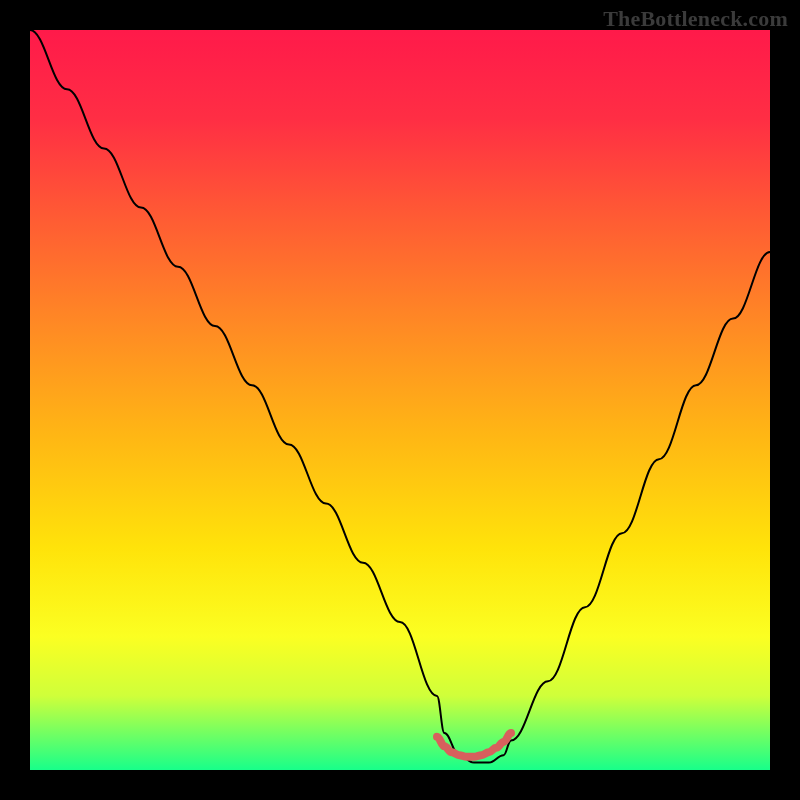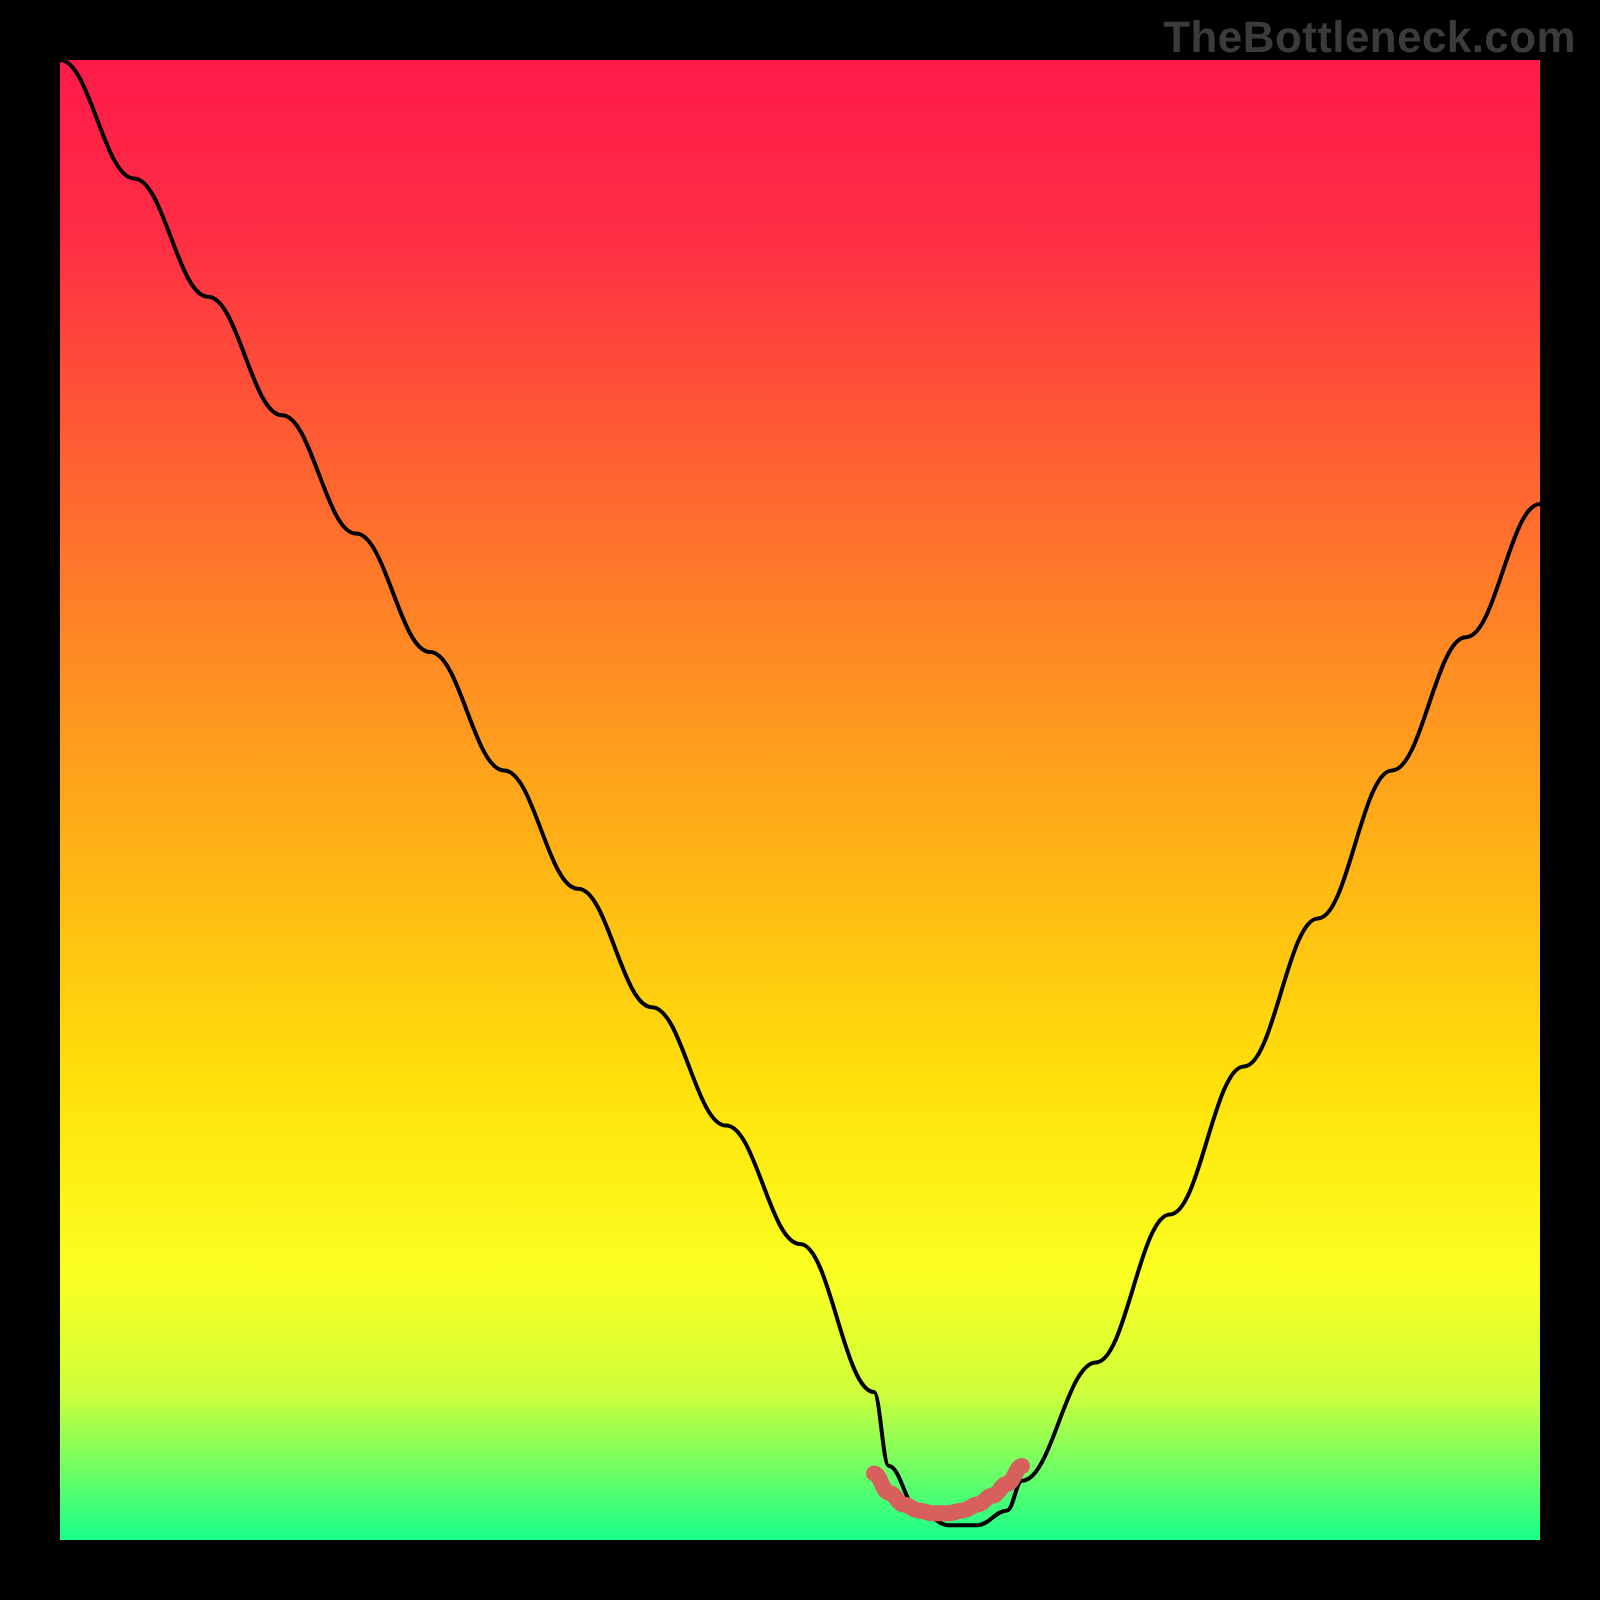--- a/index.html
+++ b/index.html
@@ -13,21 +13,21 @@
   .frame {
     position: relative;
     width: 800px;
     height: 800px;
     background: #000;
   }
   .watermark {
     position: absolute;
     top: 6px;
     right: 12px;
-    font-family: Liberation Sans, sans-serif;
+    font-family: Liberation Serif, serif;
     font-size: 22px;
     font-weight: 600;
     color: #3b3b3b;
     letter-spacing: 0.2px;
     user-select: none;
   }
   svg {
     position: absolute;
     left: 0;
     top: 0;

